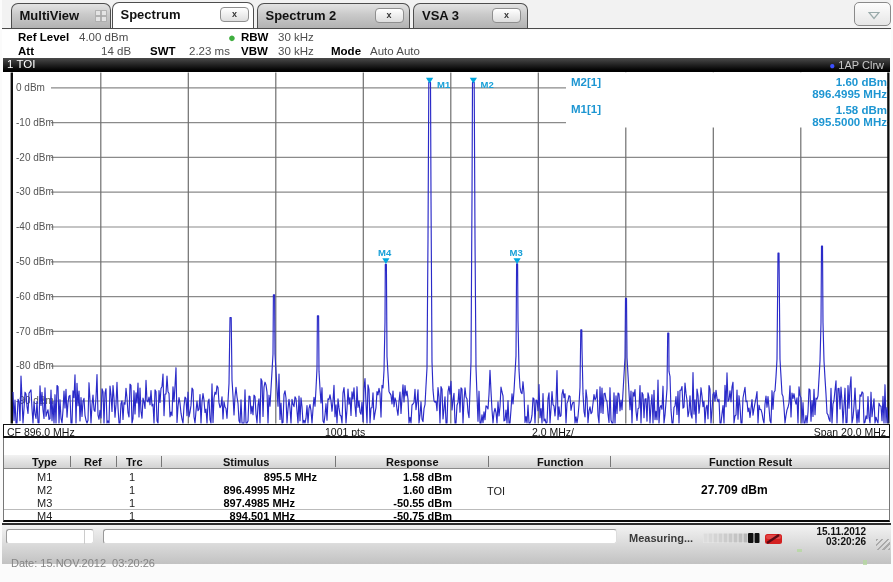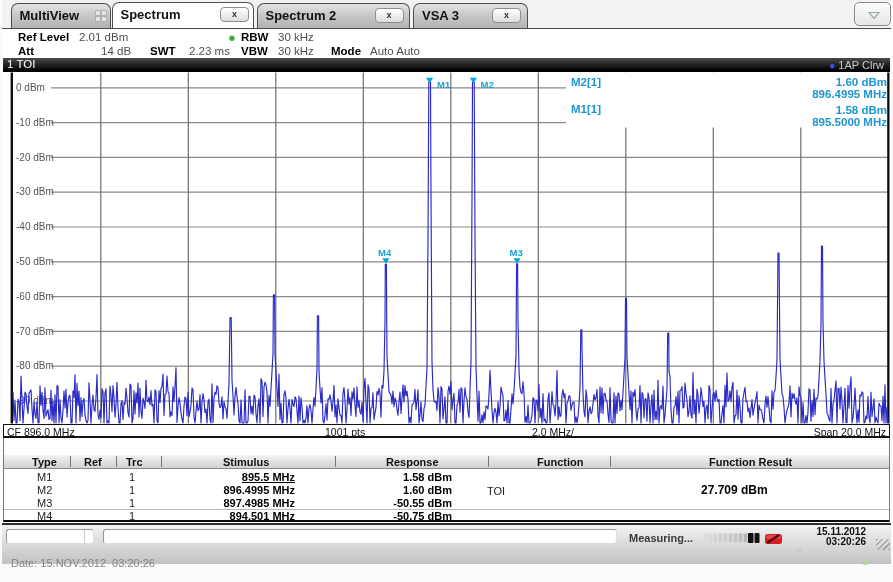--- a/index.html
+++ b/index.html
@@ -84,21 +84,21 @@
   </div>
   <div class="abs" id="tabline"></div>
   <div class="abs" id="ddbtn">
     <svg width="12" height="9">
         <path d="M1 1.5 L11 1.5 L6 7.5 Z" fill="none" stroke="#9aa" stroke-width="1.2"></path>
       </svg>
   </div>
 
   <div class="abs" id="settings">
     <span class="b" style="left:16px; top:1px;">Ref Level</span>
-    <span class="g" style="left:77px; top:1px;">2.01 dBm</span>
+    <span class="g" style="left:77px; top:1px;">4.00 dBm</span>
     <span style="left:226px; top:0px; color:#3fae3f; font-size:13px;">●</span>
     <span class="b" style="left:239px; top:1px;">RBW</span>
     <span class="g" style="left:276px; top:1px;">30 kHz</span>
     <span class="b" style="left:16px; top:15px;">Att</span>
     <span class="g" style="left:99px; top:15px;">14 dB</span>
     <span class="b" style="left:148px; top:15px;">SWT</span>
     <span class="g" style="left:187px; top:15px;">2.23 ms</span>
     <span class="b" style="left:239px; top:15px;">VBW</span>
     <span class="g" style="left:276px; top:15px;">30 kHz</span>
     <span class="b" style="left:329px; top:15px;">Mode</span>
@@ -181,21 +181,21 @@
         <i style="left:331px;"></i>
       <span style="left:382px;">Response</span>
         <i style="left:484px;"></i>
       <span style="left:533px;">Function</span>
         <i style="left:606px;"></i>
       <span style="left:705px;">Function Result</span>
     </div>
     <div id="mbody">
       <span style="left:33px; top:1px;">M1</span>
         <span style="left:125px; top:1px;">1</span>
-      <span class="b" style="right:594px; top:1px;text-decoration:underline;">895.5 MHz</span>
+      <span class="b" style="right:572px; top:1px;">895.5 MHz</span>
         <span class="b" style="right:437px; top:1px;">1.58 dBm</span>
       <span style="left:33px; top:14.5px;">M2</span>
         <span style="left:125px; top:14.5px;">1</span>
       <span class="b" style="right:594px; top:14.5px;">896.4995 MHz</span>
         <span class="b" style="right:437px; top:14.5px;">1.60 dBm</span>
       <span style="left:483px; top:15px;">TOI</span>
       <span class="b" style="left:697px; top:13.5px; font-size:12px;">27.709 dBm</span>
       <span style="left:33px; top:27.5px;">M3</span>
         <span style="left:125px; top:27.5px;">1</span>
       <span class="b" style="right:594px; top:27.5px;">897.4985 MHz</span>

